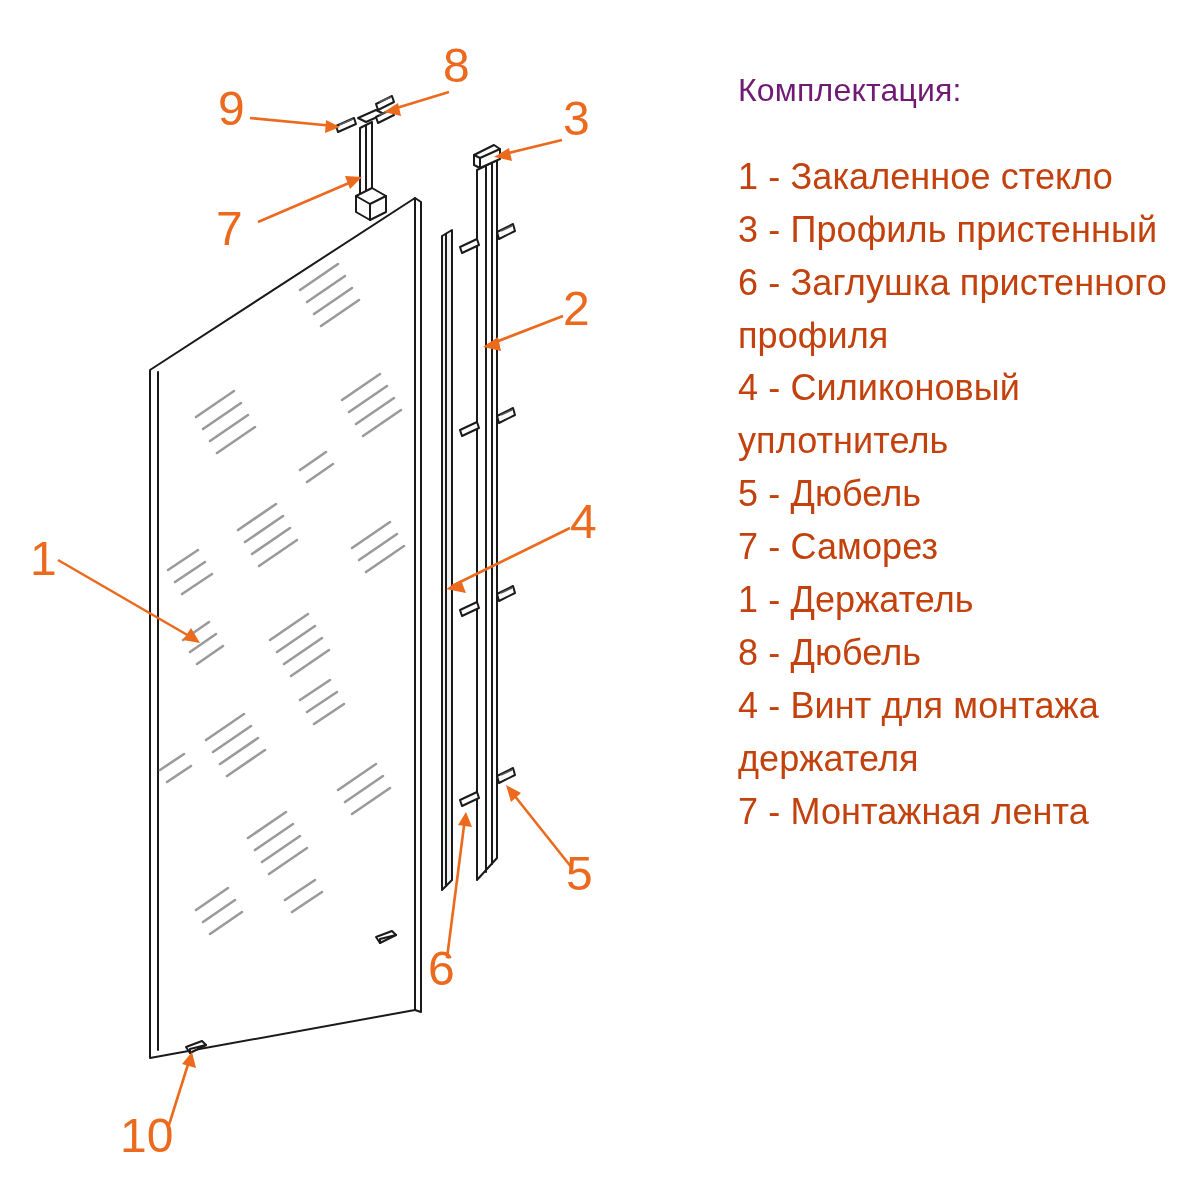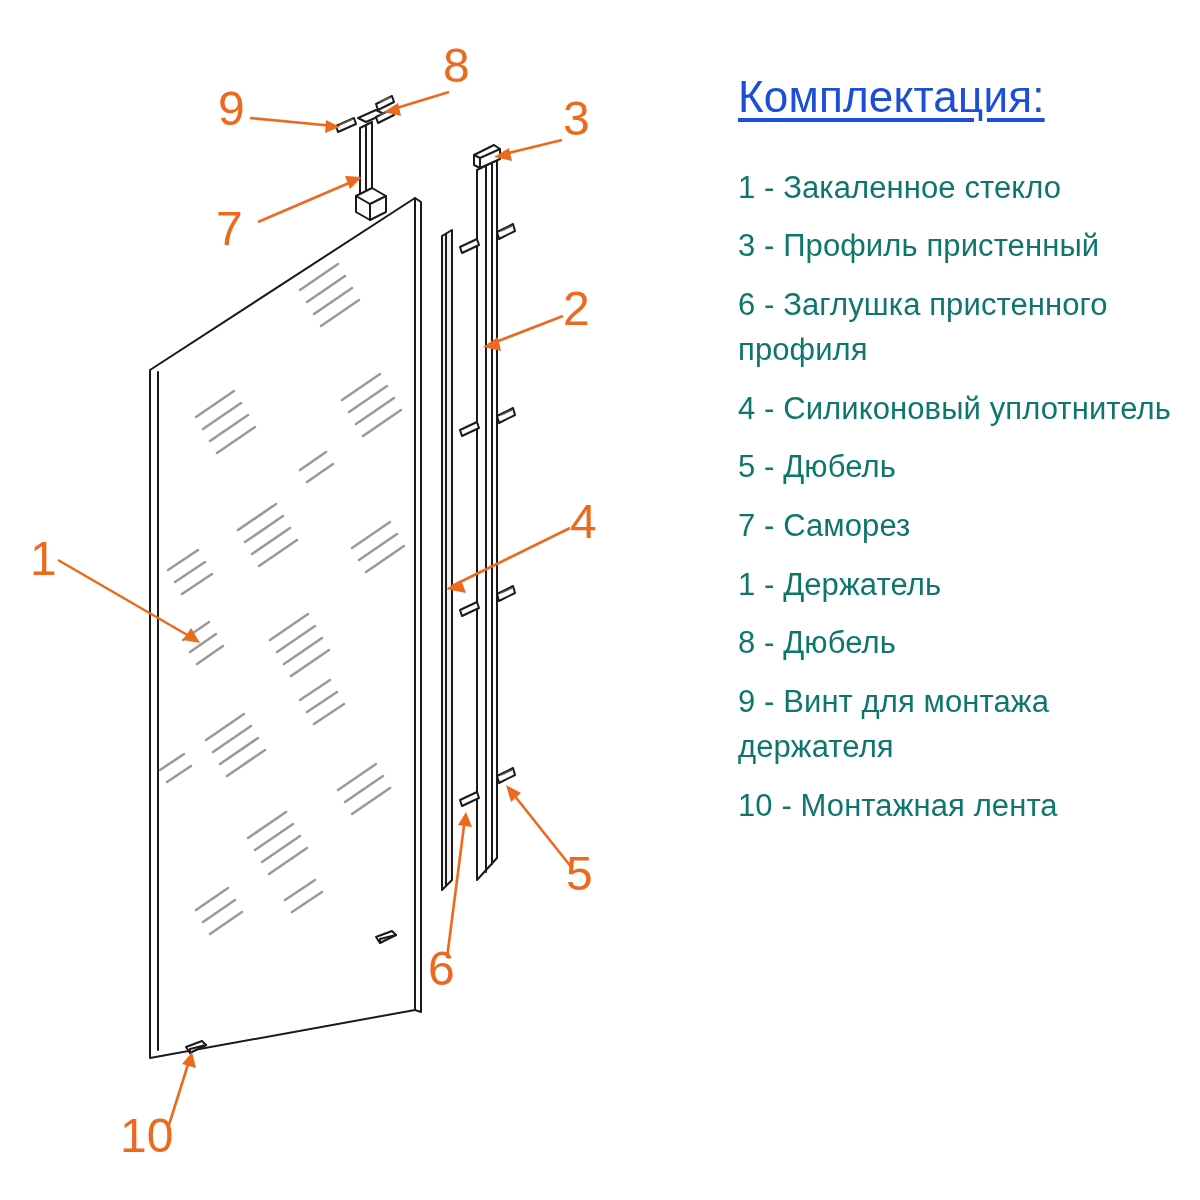--- a/index.html
+++ b/index.html
@@ -26,41 +26,39 @@
     width: 1200px;
     height: 1200px;
   }
   .legend {
     position: absolute;
     left: 738px;
     top: 72px;
     width: 450px;
   }
   .legend-title {
-    font-size: 44px;
+    font-size: 32px;
     font-weight: 400;
-    text-decoration: underline;
     text-underline-offset: 6px;
     letter-spacing: 0.2px;
-    color: #1d4ed8;
+    color: #701a75;
     margin: 0 0 42px 0;
     line-height: 1.15;
   }
   .legend-list {
     list-style: none;
     margin: 0;
     padding: 0;
   }
   .legend-item {
-    font-size: 31px;
+    font-size: 36px;
     line-height: 1.47;
-    color: #0f766e;
+    color: #c2410c;
     letter-spacing: 0.1px;
     white-space: normal;
-    margin-top: 13px;
   }
   .callout-num {
     font-size: 48px;
     fill: #eb6a1e;
     font-family: "Liberation Sans", sans-serif;
   }
   .lead {
     stroke: #eb6a1e;
     stroke-width: 2.6;
     fill: none;
@@ -332,18 +330,18 @@
     <div class="legend-title">Комплектация:</div>
     <ul class="legend-list">
       <li class="legend-item">1 - Закаленное стекло</li>
       <li class="legend-item">3 - Профиль пристенный</li>
       <li class="legend-item">6 - Заглушка пристенного профиля</li>
       <li class="legend-item">4 - Силиконовый уплотнитель</li>
       <li class="legend-item">5 - Дюбель</li>
       <li class="legend-item">7 - Саморез</li>
       <li class="legend-item">1 - Держатель</li>
       <li class="legend-item">8 - Дюбель</li>
-      <li class="legend-item">9 - Винт для монтажа держателя</li>
-      <li class="legend-item">10 - Монтажная лента</li>
+      <li class="legend-item">4 - Винт для монтажа держателя</li>
+      <li class="legend-item">7 - Монтажная лента</li>
     </ul>
   </div>
 
 </div>
 
 </body></html>

